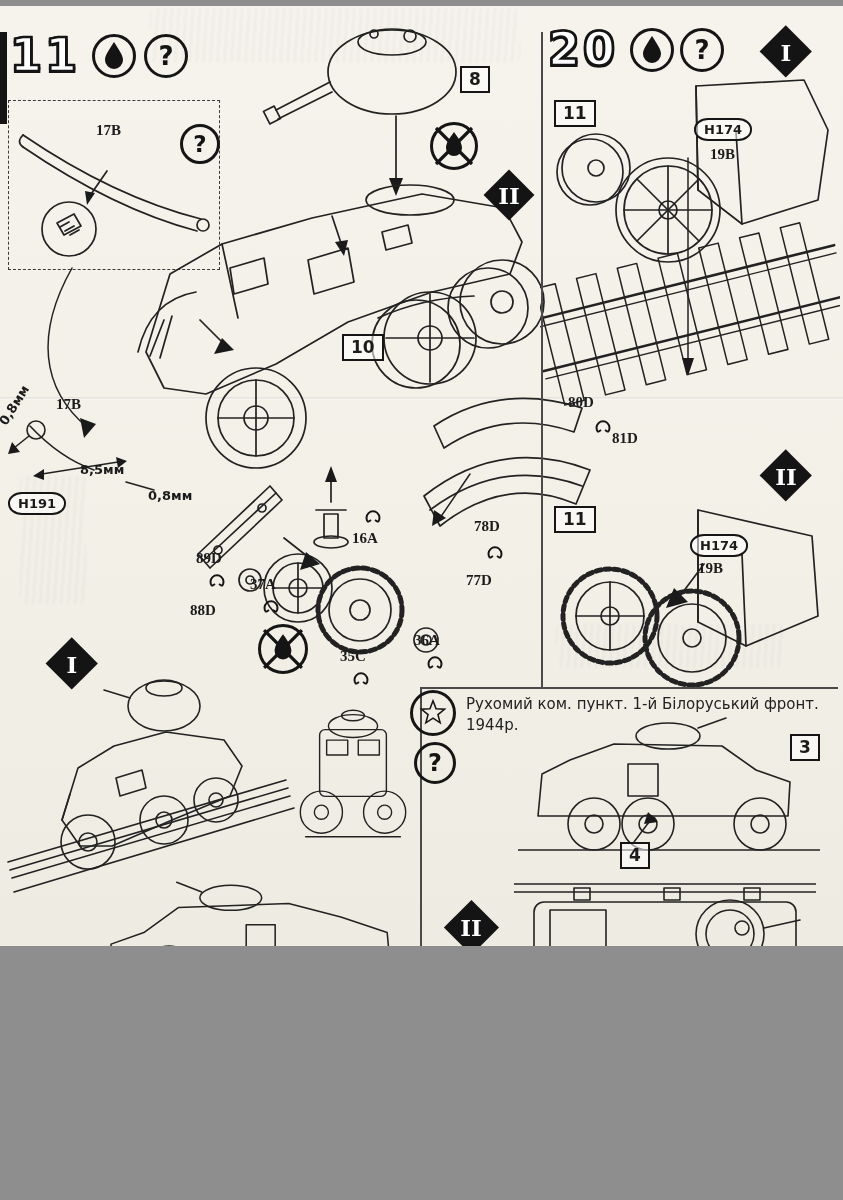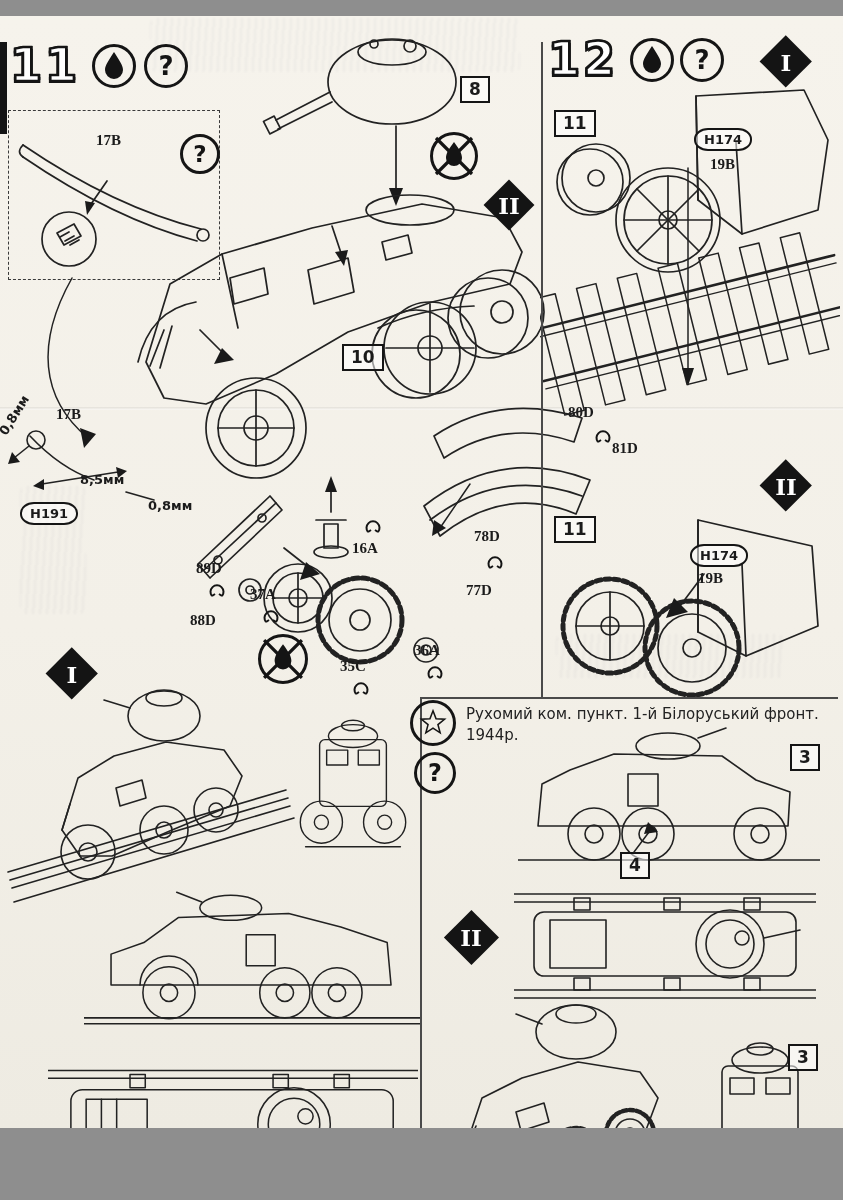--- a/index.html
+++ b/index.html
@@ -1,19 +1,19 @@
 <!DOCTYPE html>
 <html><head>
 <meta charset="utf-8">
 <title>Model Kit Assembly Instructions</title>
 <style>
   * { box-sizing: border-box; }
   body { margin: 0; background: #8e8e8e; font-family: "DejaVu Sans", sans-serif; }
   .sheet {
-    position: relative; width: 843px; height: 1112px; margin: 16px auto;
+    position: relative; width: 843px; height: 940px; margin: 6px auto;
     background: linear-gradient(180deg, #f6f3ec 0%, #f3f0e8 55%, #eeebe2 100%);
     overflow: hidden; color: #1b1b1b;
   }
   .abs { position: absolute; }
   .stepnum {
     font-weight: bold; font-size: 46px; line-height: 1; letter-spacing: 3px; color: #fff;
     -webkit-text-stroke: 2.4px #141414;
     text-shadow: 1.5px 1.5px 0 #141414, -1.5px -1.5px 0 #141414, 1.5px -1.5px 0 #141414, -1.5px 1.5px 0 #141414;
   }
   .iconcircle {
@@ -54,21 +54,21 @@
   <div class="abs stepnum" style="left:10px;top:26px;">11</div>
   <div class="abs iconcircle" style="left:92px;top:28px;width:44px;height:44px;">
     <svg width="28" height="32" viewBox="0 0 28 32">
       <path d="M14,2 C9,10 5,15 5,20 a9,9 0 0 0 18,0 C23,15 19,10 14,2 Z" fill="#141414"></path>
     </svg>
   </div>
   <div class="abs iconcircle" style="left:144px;top:28px;width:44px;height:44px;">
     <span class="qmark">?</span>
   </div>
 
-  <div class="abs stepnum" style="left:548px;top:20px;">12</div>
+  <div class="abs stepnum" style="left:548px;top:20px;">20</div>
   <div class="abs iconcircle" style="left:630px;top:22px;width:44px;height:44px;">
     <svg width="28" height="32" viewBox="0 0 28 32">
       <path d="M14,2 C9,10 5,15 5,20 a9,9 0 0 0 18,0 C23,15 19,10 14,2 Z" fill="#141414"></path>
     </svg>
   </div>
   <div class="abs iconcircle" style="left:680px;top:22px;width:44px;height:44px;">
     <span class="qmark">?</span>
   </div>
   <div class="abs diamond" style="left:760px;top:20px;width:52px;height:52px;">
     <div class="dshape"></div>
@@ -158,21 +158,21 @@
     <polygon points="12,56 20,66 8,68" fill="#1a1a1a" stroke="none"></polygon>
     <line x1="42" y1="88" x2="118" y2="76"></line>
     <polygon points="44,83 44,94 33,90" fill="#1a1a1a" stroke="none"></polygon>
     <polygon points="116,71 118,82 127,75" fill="#1a1a1a" stroke="none"></polygon>
     <line x1="126" y1="96" x2="154" y2="104"></line>
   </svg>
   <div class="abs dim" style="left:-4px;top:414px;transform:rotate(-58deg);transform-origin:left top;">0,8мм</div>
   <div class="abs plabel" style="left:56px;top:390px;">17B</div>
   <div class="abs dim" style="left:80px;top:456px;">8,5мм</div>
   <div class="abs dim" style="left:148px;top:482px;">0,8мм</div>
-  <div class="abs ovallabel" style="left:20px;top:486px;">H191</div>
+  <div class="abs ovallabel" style="left:8px;top:486px;">H191</div>
 
   <svg class="abs" style="left:178px;top:452px;" width="295" height="240" viewBox="0 0 295 240" fill="none" stroke="#222" stroke-width="1.7" stroke-linecap="round" stroke-linejoin="round">
     <path d="M92,28 L20,96 L32,110 L104,42 Z"></path>
     <line x1="26" y1="102" x2="98" y2="35"></line>
     <circle cx="40" cy="92" r="4"></circle>
       <circle cx="84" cy="50" r="4"></circle>
     <rect x="146" y="56" width="14" height="24"></rect>
     <ellipse cx="153" cy="84" rx="17" ry="6"></ellipse>
     <line x1="138" y1="52" x2="168" y2="52"></line>
     <line x1="153" y1="44" x2="153" y2="20"></line>

